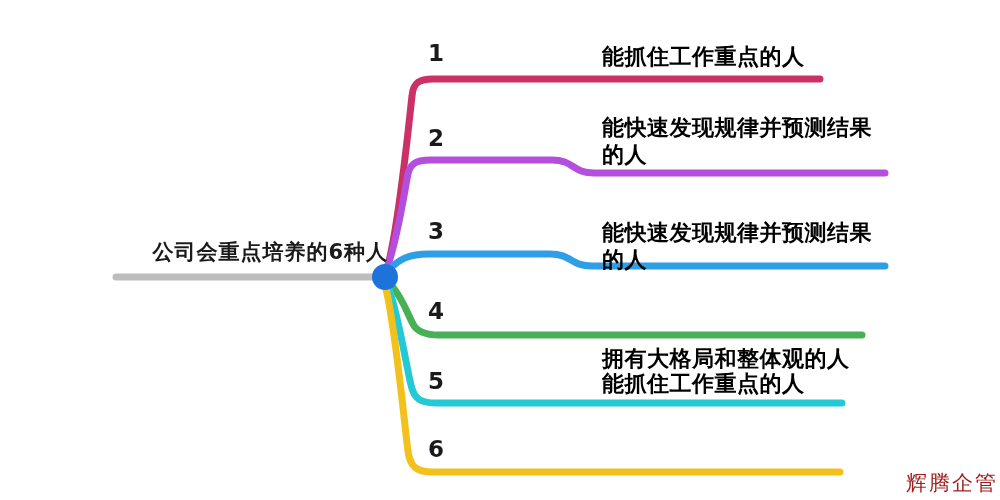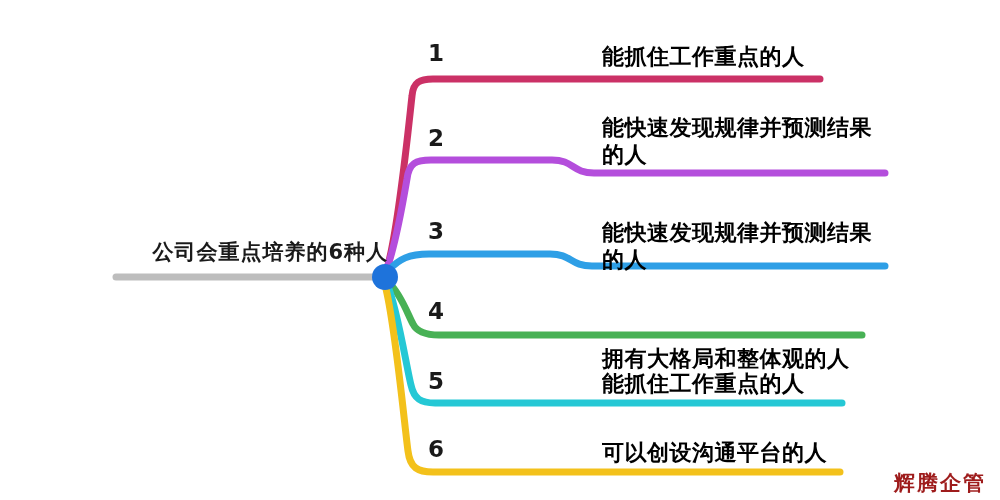--- a/index.html
+++ b/index.html
@@ -35,23 +35,23 @@
     word-break: break-all;
   }
   .n1 { top: 41px; }  .l1 { top: 43px; }
   .n2 { top: 126px; } .l2 { top: 114px; }
   .n3 { top: 219px; } .l3 { top: 219px; }
   .n4 { top: 299px; } .l4 { top: 301px; margin-top: 44px; }
   .n5 { top: 369px; } .l5 { top: 370px; }
   .n6 { top: 437px; } .l6 { top: 439px; }
   .watermark {
     position: absolute;
-    right: 14px; bottom: 3px;
+    right: 2px; bottom: 3px;
     font-family: "DejaVu Serif", "Liberation Serif", serif;
-    font-size: 21px; font-weight: bold;
+    font-size: 21px; font-weight: normal;
     letter-spacing: 2px;
   }
 </style>
 </head>
 <body>
 
 <div class="canvas">
 
   <svg width="1000" height="500" viewBox="0 0 1000 500">
     <g fill="none" stroke-width="7" stroke-linecap="round" stroke-linejoin="round">
@@ -77,17 +77,16 @@
   <div class="branch-number n3">3</div>
   <div class="branch-label l3">能快速发现规律并预测结果的人</div>
 
   <div class="branch-number n4">4</div>
   <div class="branch-label l4">拥有大格局和整体观的人</div>
 
   <div class="branch-number n5">5</div>
   <div class="branch-label l5">能抓住工作重点的人</div>
 
   <div class="branch-number n6">6</div>
-  <div class="branch-label l6">可以创设沟通平台的人</div>
 
   <div class="watermark" style="color: rgb(158, 28, 28);">辉腾企管</div>
 
 </div>
 
 </body></html>

